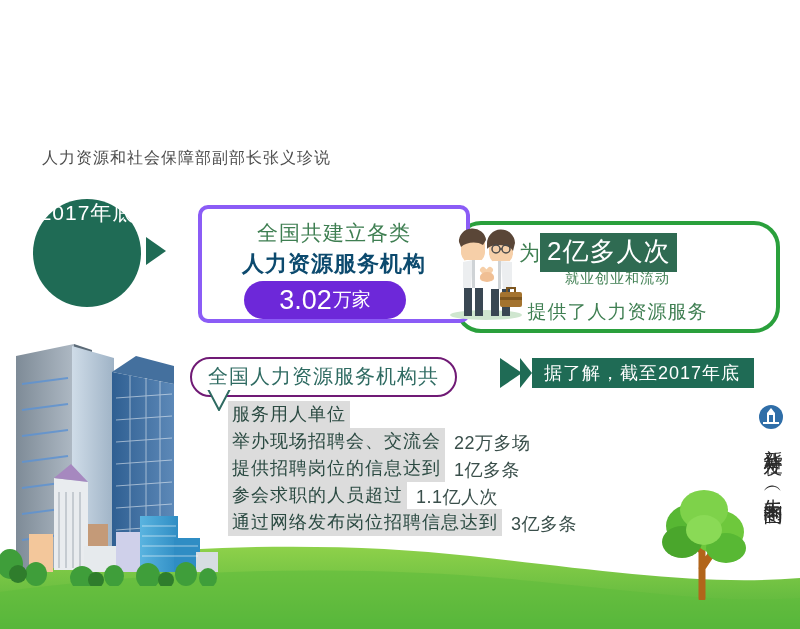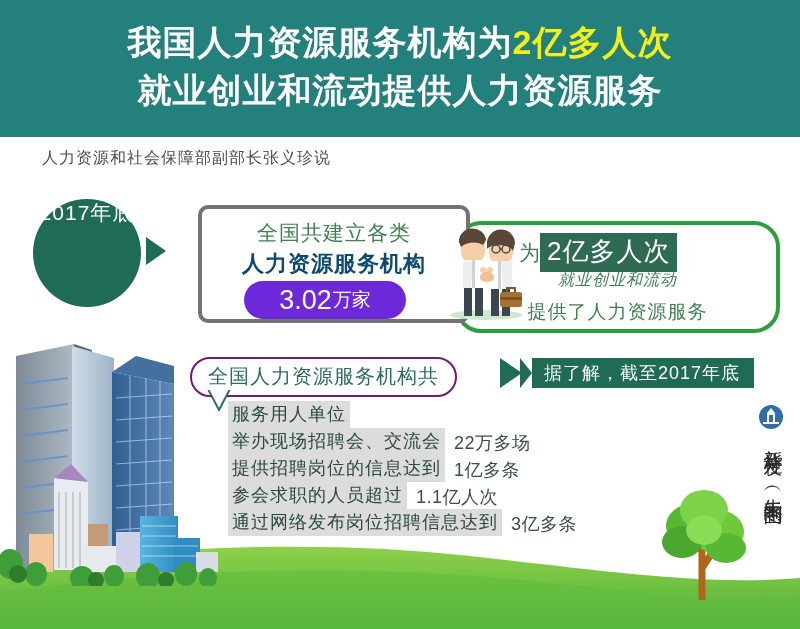--- a/index.html
+++ b/index.html
@@ -40,21 +40,21 @@
   .year-circle span{color:#fff;font-size:21px;letter-spacing:1px;}
   .year-arrow{
     position:absolute;left:146px;top:237px;width:0;height:0;
     border-top:14px solid transparent;border-bottom:14px solid transparent;
     border-left:20px solid #1f6b55;
   }
 
   
   .box-left{
     position:absolute;left:198px;top:205px;width:272px;height:118px;
-    border:4px solid #737373;border-radius:10px;background:#fff;
+    border:4px solid #8b5cf6;border-radius:10px;background:#fff;
     box-sizing:border-box;z-index:3;
   }
   .box-left .t1{
     position:absolute;left:0;top:10px;width:100%;text-align:center;
     font-size:21px;color:#3f7f52;letter-spacing:1px;
   }
   .box-left .t2{
     position:absolute;left:0;top:40px;width:100%;text-align:center;
     font-size:22px;font-weight:bold;color:#0c4a6e;letter-spacing:1px;
   }
@@ -78,21 +78,21 @@
   .box-right .r1{
     position:absolute;left:60px;top:8px;white-space:nowrap;
   }
   .box-right .r1 .wei{font-size:21px;color:#3f7f52;vertical-align:middle;}
   .box-right .r1 .chip{
     display:inline-block;background:#2f6b52;color:#fff;
     font-size:26px;padding:1px 7px 3px 7px;vertical-align:middle;letter-spacing:1px;
   }
   .box-right .r2{
     position:absolute;left:0;top:45px;width:100%;text-align:center;
-    font-size:16px;color:#3f7f52;letter-spacing:1px;font-style:italic;
+    font-size:14px;color:#3f7f52;letter-spacing:1px;
   }
   .box-right .r3{
     position:absolute;left:0;top:74px;width:100%;text-align:center;
     font-size:19px;color:#3f7f52;letter-spacing:1px;
   }
 
   
   .people{position:absolute;left:443px;top:218px;width:86px;height:104px;z-index:4;}
 
   
@@ -146,24 +146,20 @@
     font-size:19px;color:#2a2a2a;letter-spacing:3px;z-index:6;
   }
   .credit .part2{margin-top:10px;}
   .logo{position:absolute;right:16px;top:404px;width:26px;height:26px;z-index:6;}
 </style>
 </head>
 <body>
 
 <div id="stage">
 
-  <div class="header">
-    <div class="line l1"><span>我国人力资源服务机构为</span><span class="hl">2亿多人次</span></div>
-    <div class="line l2">就业创业和流动提供人力资源服务</div>
-  </div>
 
   <div class="subtitle">人力资源和社会保障部副部长张义珍说</div>
 
   <svg class="ground" viewBox="0 0 800 95" preserveAspectRatio="none">
     <defs>
       <linearGradient id="gg" x1="0" y1="0" x2="0" y2="1">
         <stop offset="0%" stop-color="#8ed14a"></stop>
         <stop offset="100%" stop-color="#4fb03a"></stop>
       </linearGradient>
     </defs>

